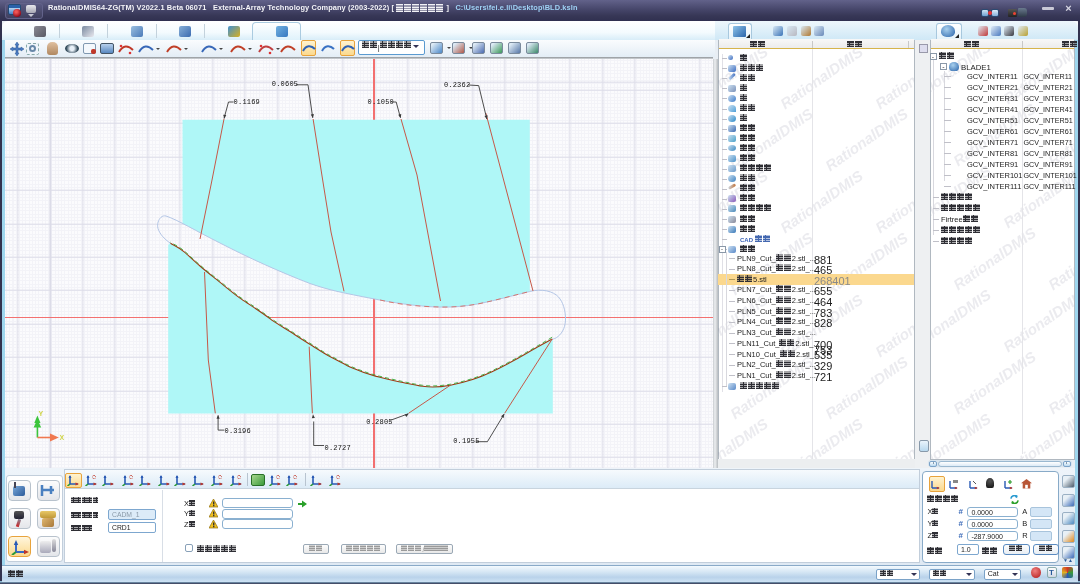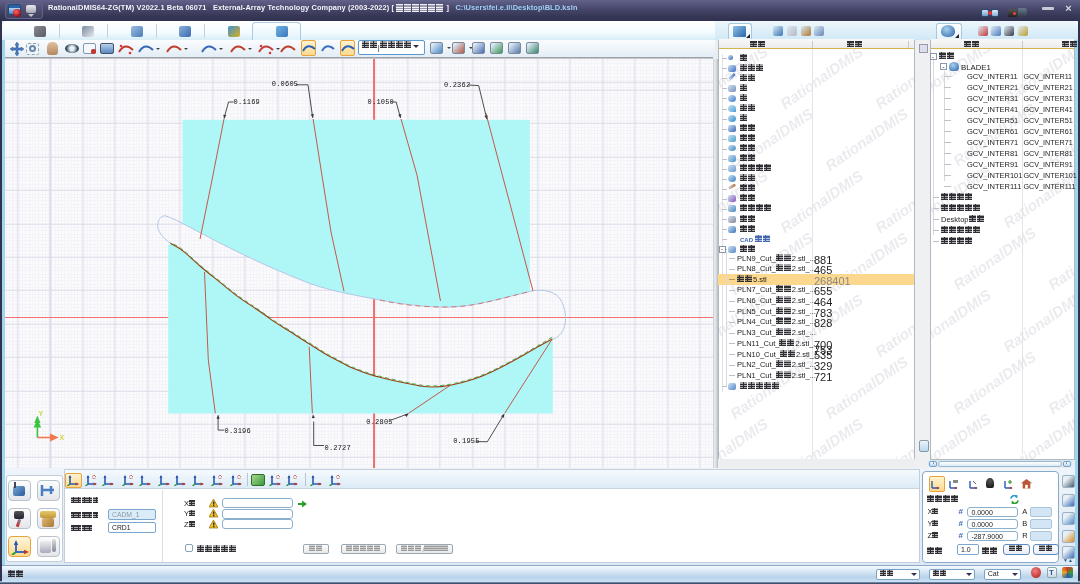--- a/index.html
+++ b/index.html
@@ -397,21 +397,21 @@
 <div class="row" style="left:967px;top:170.7px;font-size:7.5px">GCV_INTER101</div>
 <div class="row" style="left:1023.5px;top:170.7px;font-size:7.2px">GCV_INTER101</div>
 <div class="a" style="left:943.5px;top:186.3px;width:7px;height:1px;background:#c0c0c8"></div>
 <div class="row" style="left:967px;top:181.7px;font-size:7.5px">GCV_INTER111</div>
 <div class="row" style="left:1023.5px;top:181.7px;font-size:7.2px">GCV_INTER111</div>
 <div class="a" style="left:933px;top:197.3px;width:6px;height:1px;background:#c0c0c8"></div>
 <div class="row" style="left:941px;top:192.7px"><i class="k" style="width:7px;height:7px;margin-right:1px;margin-top:0px"></i><i class="k" style="width:7px;height:7px;margin-right:1px;margin-top:0px"></i><i class="k" style="width:7px;height:7px;margin-right:1px;margin-top:0px"></i><i class="k" style="width:7px;height:7px;margin-right:1px;margin-top:0px"></i></div>
 <div class="a" style="left:933px;top:208.3px;width:6px;height:1px;background:#c0c0c8"></div>
 <div class="row" style="left:941px;top:203.7px"><i class="k" style="width:7px;height:7px;margin-right:1px;margin-top:0px"></i><i class="k" style="width:7px;height:7px;margin-right:1px;margin-top:0px"></i><i class="k" style="width:7px;height:7px;margin-right:1px;margin-top:0px"></i><i class="k" style="width:7px;height:7px;margin-right:1px;margin-top:0px"></i><i class="k" style="width:7px;height:7px;margin-right:1px;margin-top:0px"></i></div>
 <div class="a" style="left:933px;top:219.3px;width:6px;height:1px;background:#c0c0c8"></div>
-<div class="row" style="left:941px;top:214.7px"><span>Desktop</span><i class="k" style="width:7px;height:7px;margin-right:1px;margin-top:0px"></i><i class="k" style="width:7px;height:7px;margin-right:1px;margin-top:0px"></i></div>
+<div class="row" style="left:941px;top:214.7px"><span>Firtree</span><i class="k" style="width:7px;height:7px;margin-right:1px;margin-top:0px"></i><i class="k" style="width:7px;height:7px;margin-right:1px;margin-top:0px"></i></div>
 <div class="a" style="left:933px;top:230.3px;width:6px;height:1px;background:#c0c0c8"></div>
 <div class="row" style="left:941px;top:225.7px"><i class="k" style="width:7px;height:7px;margin-right:1px;margin-top:0px"></i><i class="k" style="width:7px;height:7px;margin-right:1px;margin-top:0px"></i><i class="k" style="width:7px;height:7px;margin-right:1px;margin-top:0px"></i><i class="k" style="width:7px;height:7px;margin-right:1px;margin-top:0px"></i><i class="k" style="width:7px;height:7px;margin-right:1px;margin-top:0px"></i></div>
 <div class="a" style="left:933px;top:241.3px;width:6px;height:1px;background:#c0c0c8"></div>
 <div class="row" style="left:941px;top:236.7px"><i class="k" style="width:7px;height:7px;margin-right:1px;margin-top:0px"></i><i class="k" style="width:7px;height:7px;margin-right:1px;margin-top:0px"></i><i class="k" style="width:7px;height:7px;margin-right:1px;margin-top:0px"></i><i class="k" style="width:7px;height:7px;margin-right:1px;margin-top:0px"></i></div>
 <div class="a" style="left:928px;top:460px;width:144px;height:7px;background:#d8e4ee;border-radius:3px"></div>
 <div class="a" style="left:929px;top:460.5px;width:8px;height:6px;background:linear-gradient(#fdfeff,#b8d8f0);border:1px solid #7aa2c8;border-radius:2px"></div>
 <div class="a" style="left:931.5px;top:462px;width:0;height:0;border:1.8px solid transparent;border-right-color:#246"></div>
 <div class="a" style="left:1063px;top:460.5px;width:8px;height:6px;background:linear-gradient(#fdfeff,#b8d8f0);border:1px solid #7aa2c8;border-radius:2px"></div>
 <div class="a" style="left:1066px;top:462px;width:0;height:0;border:1.8px solid transparent;border-left-color:#246"></div>
 <div class="a" style="left:938px;top:460.5px;width:124px;height:6px;background:linear-gradient(#fff,#dceaf6);border:1px solid #9ab8d0;border-radius:3px"></div>

